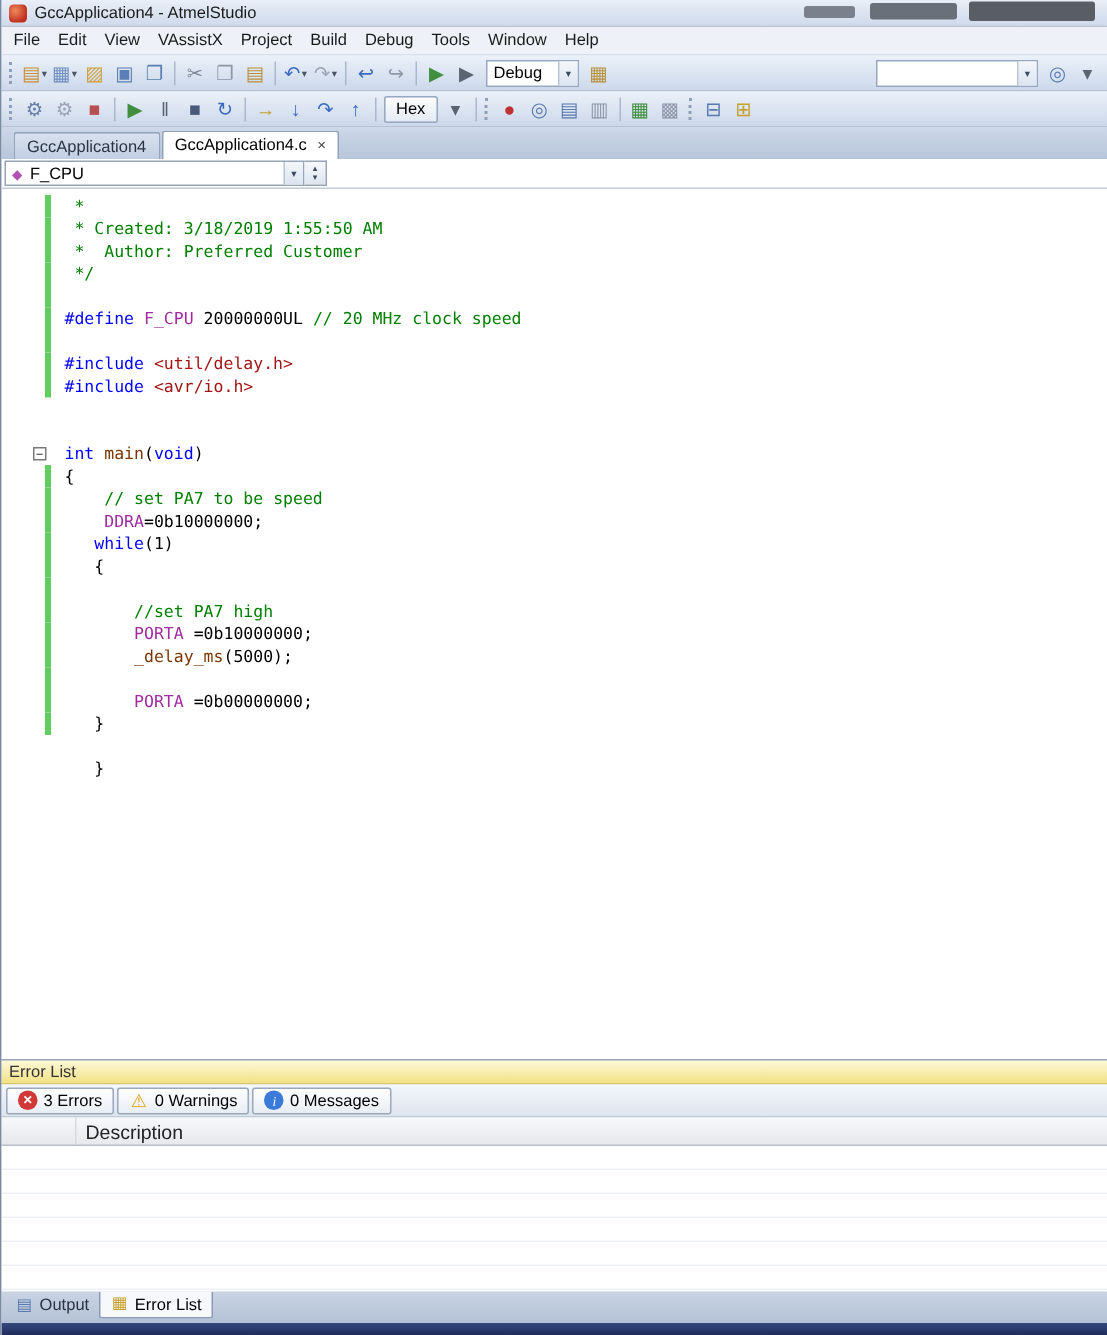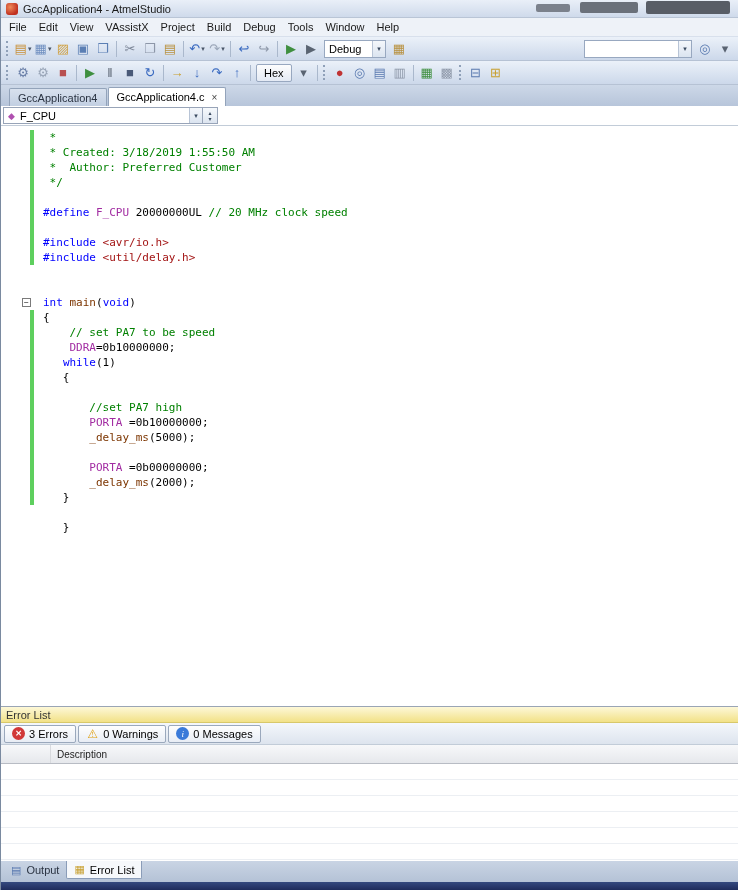--- a/index.html
+++ b/index.html
@@ -92,21 +92,21 @@
                 padding-left:3px; gap:2px; }
   .el-btn { height:18px; display:flex; align-items:center; padding:0 7px; border:1px solid #9aa8bc;
             background:linear-gradient(#fefefe,#e8edf5); font-size:11px; border-radius:2px; gap:4px; }
   .el-icon { width:13px; height:13px; display:flex; align-items:center; justify-content:center; }
   .error-icon   { background:#d13838; color:#fff; border-radius:50%; font-size:8px; font-weight:bold; }
   .warning-icon { color:#e0a010; font-size:12px; }
   .info-icon    { background:#3a7ad9; color:#fff; border-radius:50%; font-size:9px; font-style:italic;
                   font-family:"Liberation Serif", serif; }
   .grid-header { height:19px; flex:0 0 19px; background:linear-gradient(#f7f8fa,#e6e8ec);
                  border-bottom:1px solid #b8bcc4; display:flex; align-items:center;
-                 font-size:10px; color:#222; }
+                 font-size:13px; color:#222; }
   .grid-col-icon { width:50px; height:100%; border-right:1px solid #d8dade; }
   .grid-col-desc { padding-left:6px; }
   .grid-body { height:97px; flex:0 0 97px; background:#fff; }
   .grid-row { height:16px; border-bottom:1px solid #eceff3; }
 
   
   .panel-tabstrip { height:21px; flex:0 0 21px; background:linear-gradient(#c9d4e4,#b4c2d6);
                     display:flex; align-items:flex-start; padding-left:3px; }
   .btab { height:18px; display:flex; align-items:center; padding:0 7px; font-size:11px; gap:5px;
           color:#2a3342; }
@@ -311,37 +311,36 @@
 
   <div class="editor">
     <div>
         <div class="code-line"><span class="change-bar"></span><span class="c-com"> *</span></div>
         <div class="code-line"><span class="change-bar"></span><span class="c-com"> * Created: 3/18/2019 1:55:50 AM</span></div>
         <div class="code-line"><span class="change-bar"></span><span class="c-com"> *  Author: Preferred Customer</span></div>
         <div class="code-line"><span class="change-bar"></span><span class="c-com"> */</span></div>
         <div class="code-line"><span class="change-bar"></span>&nbsp;</div>
         <div class="code-line"><span class="change-bar"></span><span class="c-kw">#define </span><span class="c-mac">F_CPU</span><span class="c-pl"> 20000000UL </span><span class="c-com">// 20 MHz clock speed</span></div>
         <div class="code-line"><span class="change-bar"></span>&nbsp;</div>
+        <div class="code-line"><span class="change-bar"></span><span class="c-kw">#include </span><span class="c-str">&lt;util/delay.h&gt;</span></div>
         <div class="code-line"><span class="change-bar"></span><span class="c-kw">#include </span><span class="c-str">&lt;avr/io.h&gt;</span></div>
-        <div class="code-line"><span class="change-bar"></span><span class="c-kw">#include </span><span class="c-str">&lt;util/delay.h&gt;</span></div>
         <div class="code-line">&nbsp;</div>
         <div class="code-line">&nbsp;</div>
         <div class="code-line"><span class="fold-box">−</span><span class="c-kw">int </span><span class="c-fn">main</span><span class="c-pl">(</span><span class="c-kw">void</span><span class="c-pl">)</span></div>
         <div class="code-line"><span class="change-bar"></span><span class="c-pl">{</span></div>
         <div class="code-line"><span class="change-bar"></span><span class="c-pl">    </span><span class="c-com">// set PA7 to be speed</span></div>
         <div class="code-line"><span class="change-bar"></span><span class="c-pl">    </span><span class="c-mac">DDRA</span><span class="c-pl">=0b10000000;</span></div>
         <div class="code-line"><span class="change-bar"></span><span class="c-pl">   </span><span class="c-kw">while</span><span class="c-pl">(1)</span></div>
         <div class="code-line"><span class="change-bar"></span><span class="c-pl">   {</span></div>
         <div class="code-line"><span class="change-bar"></span>&nbsp;</div>
         <div class="code-line"><span class="change-bar"></span><span class="c-pl">       </span><span class="c-com">//set PA7 high</span></div>
         <div class="code-line"><span class="change-bar"></span><span class="c-pl">       </span><span class="c-mac">PORTA</span><span class="c-pl"> =0b10000000;</span></div>
         <div class="code-line"><span class="change-bar"></span><span class="c-pl">       </span><span class="c-fn">_delay_ms</span><span class="c-pl">(5000);</span></div>
         <div class="code-line"><span class="change-bar"></span>&nbsp;</div>
         <div class="code-line"><span class="change-bar"></span><span class="c-pl">       </span><span class="c-mac">PORTA</span><span class="c-pl"> =0b00000000;</span></div>
-        <div class="code-line"><span class="change-bar"></span><span class="c-pl">       </span><span class="c-fn">_delay_ms</span><span class="c-pl">(2000);</span></div>
         <div class="code-line"><span class="change-bar"></span><span class="c-pl">   }</span></div>
         <div class="code-line">&nbsp;</div>
         <div class="code-line"><span class="c-pl">   }</span></div>
       </div>
   </div>
 
 
   <div class="el-header">
     <span>Error List</span>
   </div>

